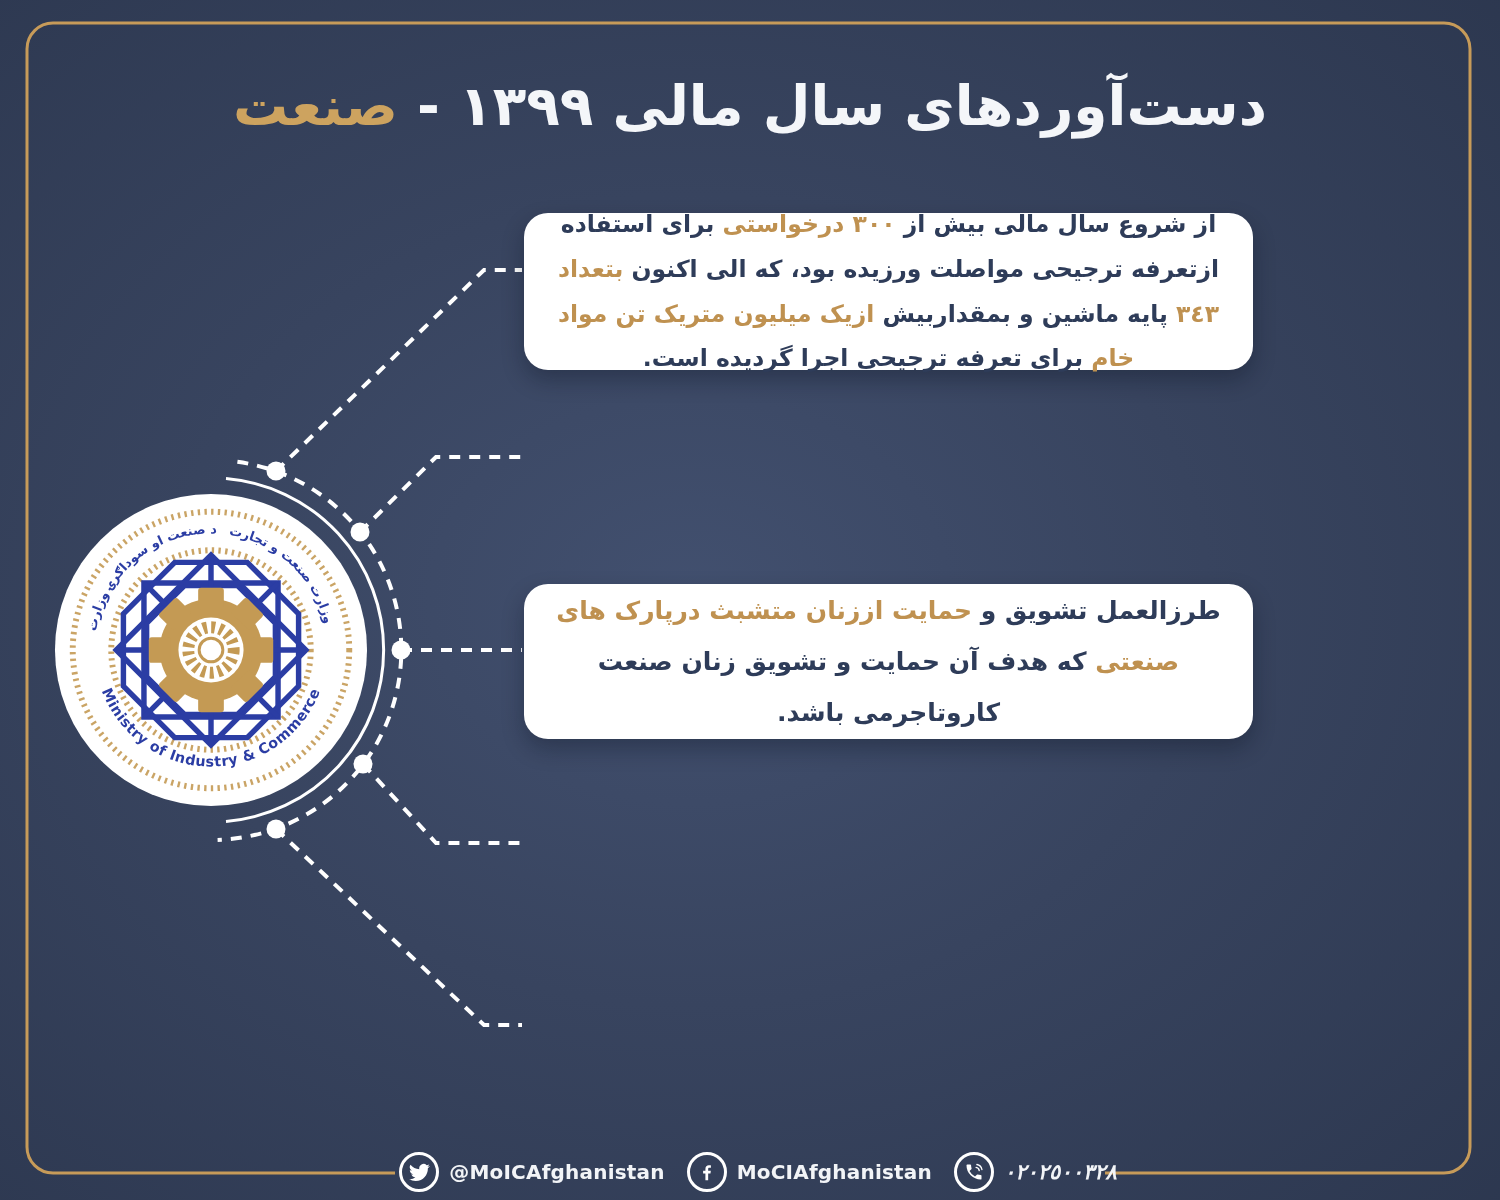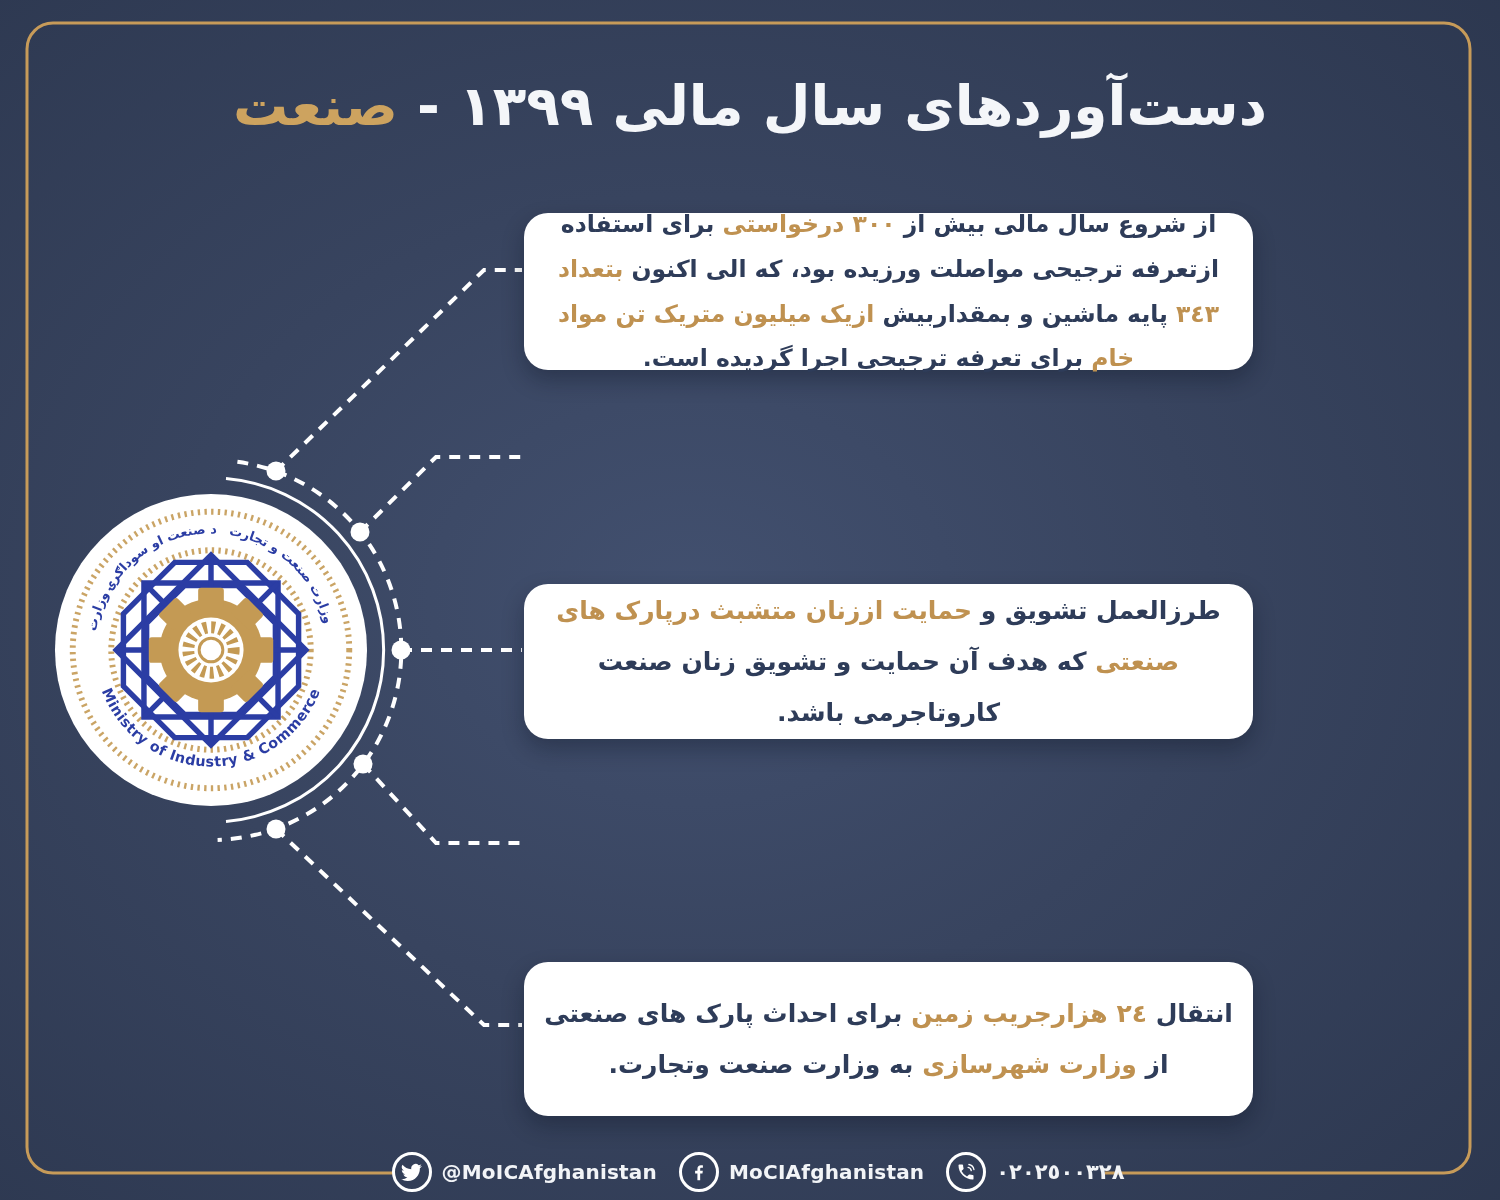--- a/index.html
+++ b/index.html
@@ -42,21 +42,21 @@
     position:absolute;top:1146px;left:16px;right:0;height:52px;
     display:flex;align-items:center;justify-content:center;
     color:#f2f4f7;
   }
   .fgroup{display:flex;align-items:center;gap:10px;margin:0 11px;}
   .icon-circle{
     width:40px;height:40px;border:3.5px solid #ffffff;border-radius:50%;
     display:flex;align-items:center;justify-content:center;flex:none;box-sizing:border-box;
   }
   .handle{font-size:20px;font-weight:700;letter-spacing:.2px;white-space:nowrap;}
-  .phone{font-size:21px;font-weight:700;letter-spacing:3px;direction:ltr;white-space:nowrap;}
+  .phone{font-size:21px;font-weight:700;letter-spacing:3px;direction:ltr;white-space:nowrap;font-style:italic;}
 </style>
 </head>
 <body>
 
 <div class="canvas">
 
   <svg class="overlay">
     <path class="frame-path" d="M 395 1173 H 53 A 26 26 0 0 1 27 1147 V 49 A 26 26 0 0 1 53 23 H 1444 A 26 26 0 0 1 1470 49 V 1147 A 26 26 0 0 1 1444 1173 H 1105"></path>
     <path class="arc-solid" d="M 226 478.6 A 172 172 0 0 1 226 821.4"></path>
     <path class="arc-dashed" d="M 237.4 461.8 A 190 190 0 0 1 217.6 839.9"></path>
@@ -121,23 +121,20 @@
   <div class="card" id="card-1">
     <p><span class="d">از شروع سال مالی بیش از </span><span class="g">٣٠٠ درخواستی</span><span class="d"> برای استفاده ازتعرفه ترجیحی مواصلت ورزیده بود، که الی اکنون </span><span class="g">بتعداد ٣٤٣</span><span class="d"> پایه ماشین و بمقداربیش </span><span class="g">ازیک میلیون متریک تن مواد خام</span><span class="d"> برای تعرفه ترجیحی اجرا گردیده است.</span></p>
   </div>
 
 
   <div class="card" id="card-3">
     <p><span class="d">طرزالعمل تشویق و </span><span class="g">حمایت اززنان متشبث درپارک های صنعتی</span><span class="d"> که هدف آن حمایت و تشویق زنان صنعت کاروتاجرمی باشد.</span></p>
   </div>
 
 
-  <div class="card" id="card-5">
-    <p><span class="d">انتقال </span><span class="g">٢٤ هزارجریب زمین</span><span class="d"> برای احداث پارک های صنعتی از </span><span class="g">وزارت شهرسازی</span><span class="d"> به وزارت صنعت وتجارت.</span></p>
-  </div>
 
   <div class="footer">
     <span class="fgroup">
       <span class="icon-circle">
         <svg width="21" height="21" viewBox="0 0 24 24">
             <path fill="#ffffff" d="M23.95 4.57a10 10 0 0 1-2.82.77 4.96 4.96 0 0 0 2.16-2.72 9.9 9.9 0 0 1-3.12 1.19 4.92 4.92 0 0 0-8.38 4.48A13.94 13.94 0 0 1 1.67 3.15a4.92 4.92 0 0 0 1.52 6.57 4.9 4.9 0 0 1-2.23-.61v.06a4.92 4.92 0 0 0 3.95 4.83 4.96 4.96 0 0 1-2.21.08 4.93 4.93 0 0 0 4.6 3.42A9.87 9.87 0 0 1 0 19.54a13.94 13.94 0 0 0 7.55 2.21c9.06 0 14.01-7.5 14.01-14.01 0-.21 0-.42-.02-.63a10 10 0 0 0 2.41-2.54z"></path>
           </svg>
       </span>
       <span class="handle">@MoICAfghanistan</span>
     </span>

